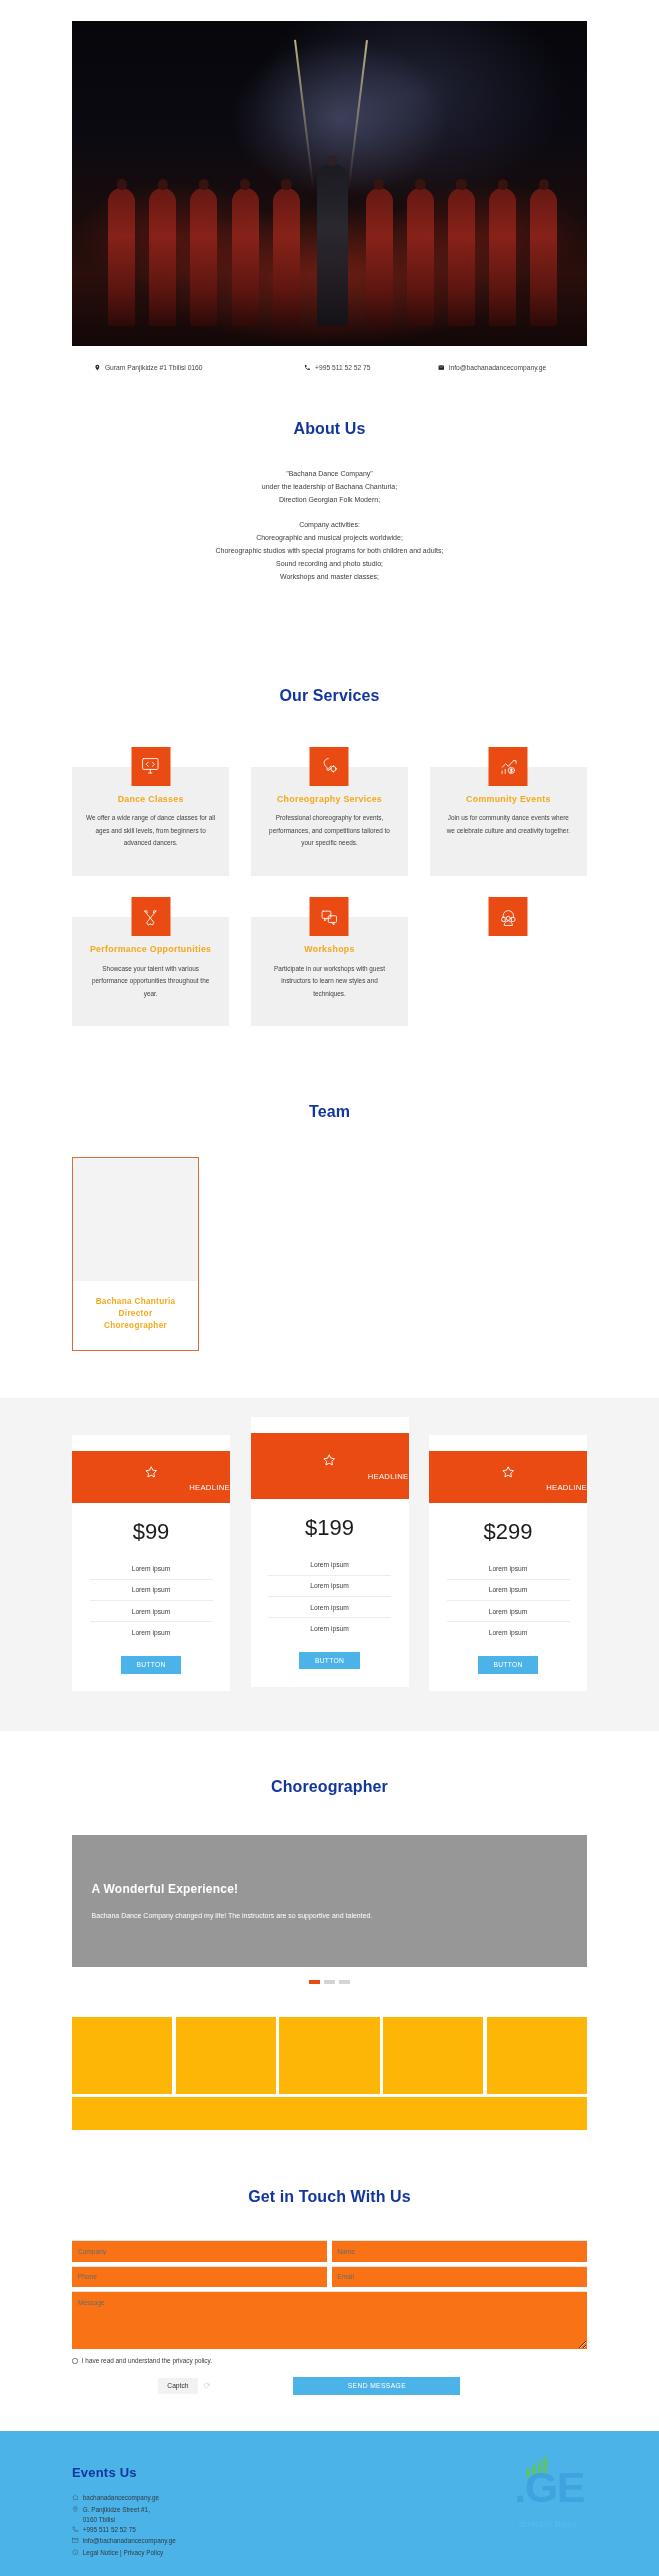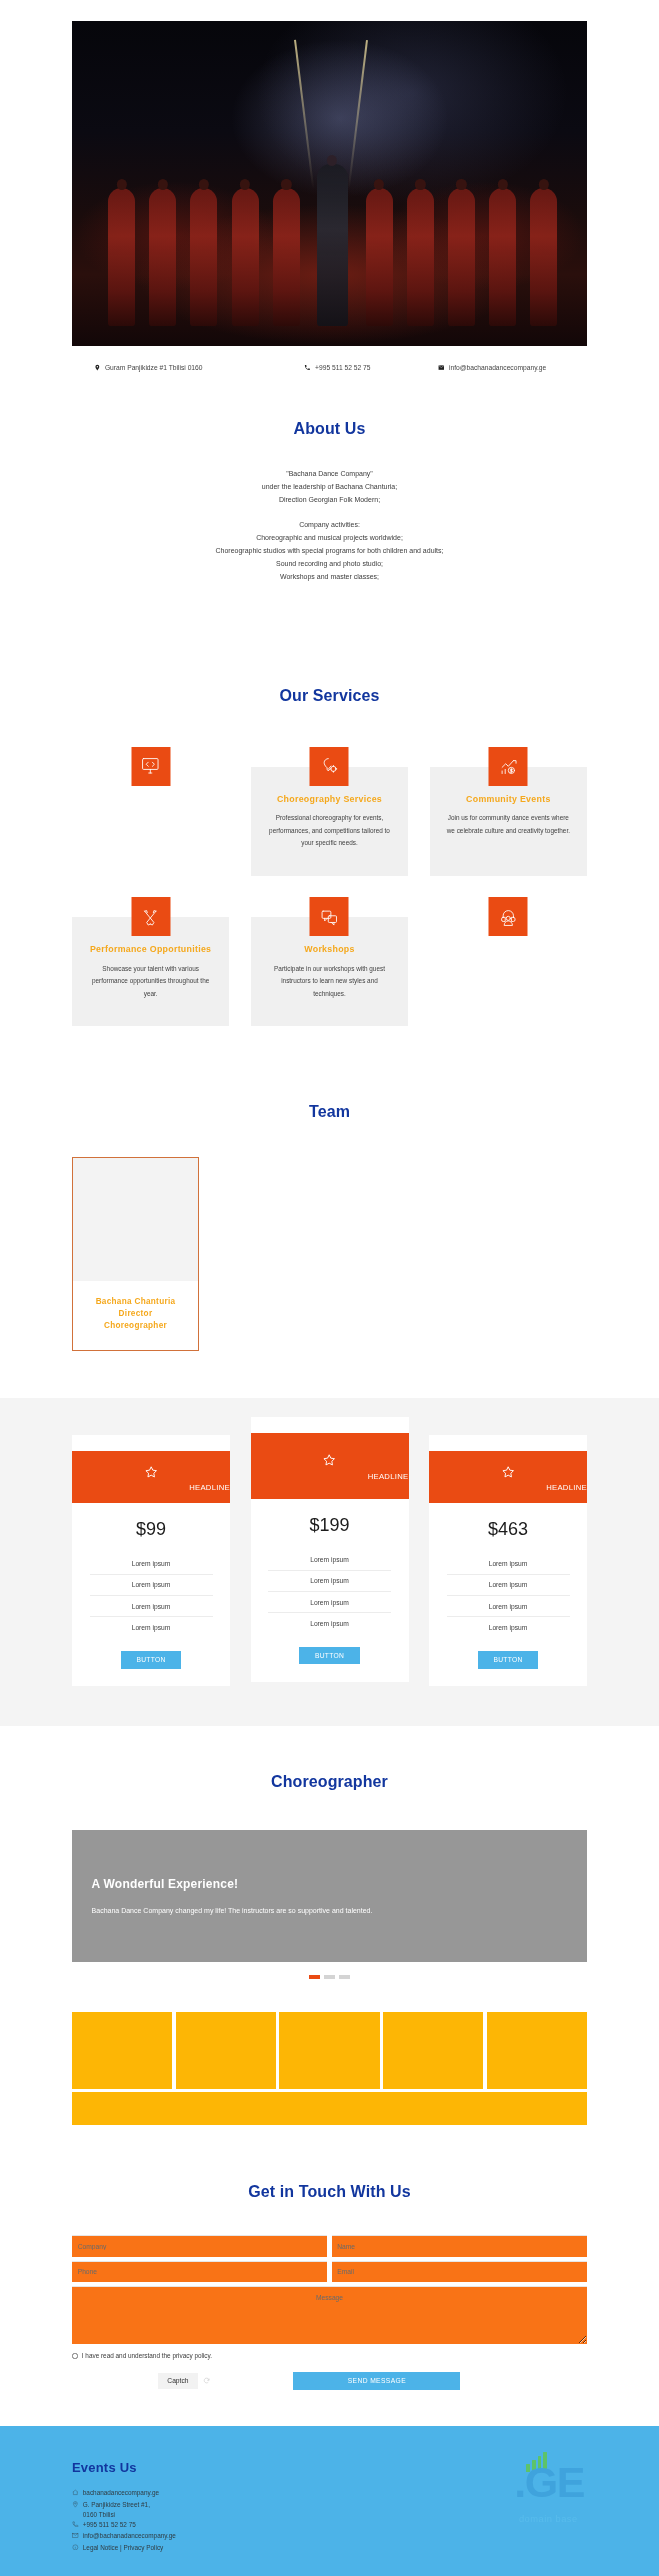--- a/index.html
+++ b/index.html
@@ -162,21 +162,21 @@
     color: #fff;
     text-align: right;
     padding: 13.4px 0 11.3px;
     margin-top: 16px;
   }
   .price-card.featured .price-head { padding: 20.6px 0 18.5px; }
   .star { display: block; margin: 0 auto 4.1px; width: 14.4px; height: 14.4px; stroke: #fff; fill: none; stroke-width: 1.6; }
   .price-headline { font-size: 7.7px; letter-spacing: 0.3px; }
   .price-amount {
     text-align: center;
-    font-size: 18px;
+    font-size: 22px;
     color: #1c1c1c;
     padding: 15.5px 0 13.4px;
     font-weight: 400;
   }
   .price-list { list-style: none; padding: 0 17.5px; }
   .price-list li {
     text-align: center;
     font-size: 6.7px;
     color: #3c3c3c;
     padding: 6.7px 0;
@@ -230,21 +230,21 @@
     border: none;
     border-top: 0.5px solid #e6e6e6;
     font-family: inherit;
     font-size: 6.7px;
     color: #3a3a3a;
     padding: 6.7px 5.7px;
     width: 100%;
   }
   .fld::placeholder { color: #6a6a6a; }
   .half { flex: 1; }
-  textarea.fld { height: 58px; resize: vertical; display: block; text-align: center; }
+  textarea.fld { height: 58px; resize: vertical; display: block; }
   .privacy { display: flex; align-items: center; gap: 3.6px; margin: 8.2px 0 12.4px; font-size: 6.4px; color: #3a3a3a; }
   .privacy input { width: 6.2px; height: 6.2px; }
   .form-foot { display: flex; align-items: center; gap: 5.2px; padding-left: 86px; }
   .captcha {
     background: #f2f2f2; font-size: 6.7px; color: #2f2f2f;
     padding: 4.6px 9.3px;
   }
   .refresh-ico { width: 7.2px; height: 7.2px; stroke: #bbb; fill: none; stroke-width: 1.6; }
   .send-btn {
     background: #4cb3e8; color: #fff; border: none;
@@ -354,20 +354,24 @@
 <section class="wrap services">
   <h2 class="sec-title">Our Services</h2>
   <div class="svc-grid" id="svc-grid">
       <div class="svc-card">
         <div class="svc-icon">
           <svg viewBox="0 0 38 38" stroke-linecap="round" stroke-linejoin="round">
             <rect x="4" y="5" width="30" height="21" rx="2"></rect>
             <path d="M15 12l-4 4 4 4M23 12l4 4-4 4M16 33h6M19 26v7"></path>
           </svg>
         </div>
+        <div class="svc-body">
+          <div class="svc-name">Dance Classes</div>
+          <div class="svc-desc">We offer a wide range of dance classes for all ages and skill levels, from beginners to advanced dancers.</div>
+        </div>
       </div>
       <div class="svc-card">
         <div class="svc-icon">
           <svg viewBox="0 0 38 38" stroke-linecap="round" stroke-linejoin="round">
             <path d="M17 5a8 8 0 00-8 8c0 6 8 12 8 12s3-2.3 5.2-5.5"></path>
             <path d="M14 25l3 4 3-4"></path>
             <circle cx="27" cy="25" r="5"></circle>
             <path d="M27 18.5v2M27 29.5v2M20.5 25h2M31.5 25h2"></path>
           </svg>
         </div>
@@ -481,21 +485,21 @@
           </ul>
           <div class="price-btn-wrap"><button class="price-btn">BUTTON</button></div>
         </div>
         <div class="price-card">
           <div class="price-head">
             <svg class="star" viewBox="0 0 24 24" stroke-linejoin="round">
               <path d="M12 3l2.7 5.6 6.1.9-4.4 4.3 1 6.1-5.4-2.9-5.4 2.9 1-6.1L3.2 9.5l6.1-.9z"></path>
             </svg>
             <div class="price-headline">HEADLINE</div>
           </div>
-          <div class="price-amount">$463</div>
+          <div class="price-amount">$299</div>
           <ul class="price-list">
             <li>Lorem ipsum</li>
             <li>Lorem ipsum</li>
             <li>Lorem ipsum</li>
             <li>Lorem ipsum</li>
           </ul>
           <div class="price-btn-wrap"><button class="price-btn">BUTTON</button></div>
         </div>
       </div>
   </div>

